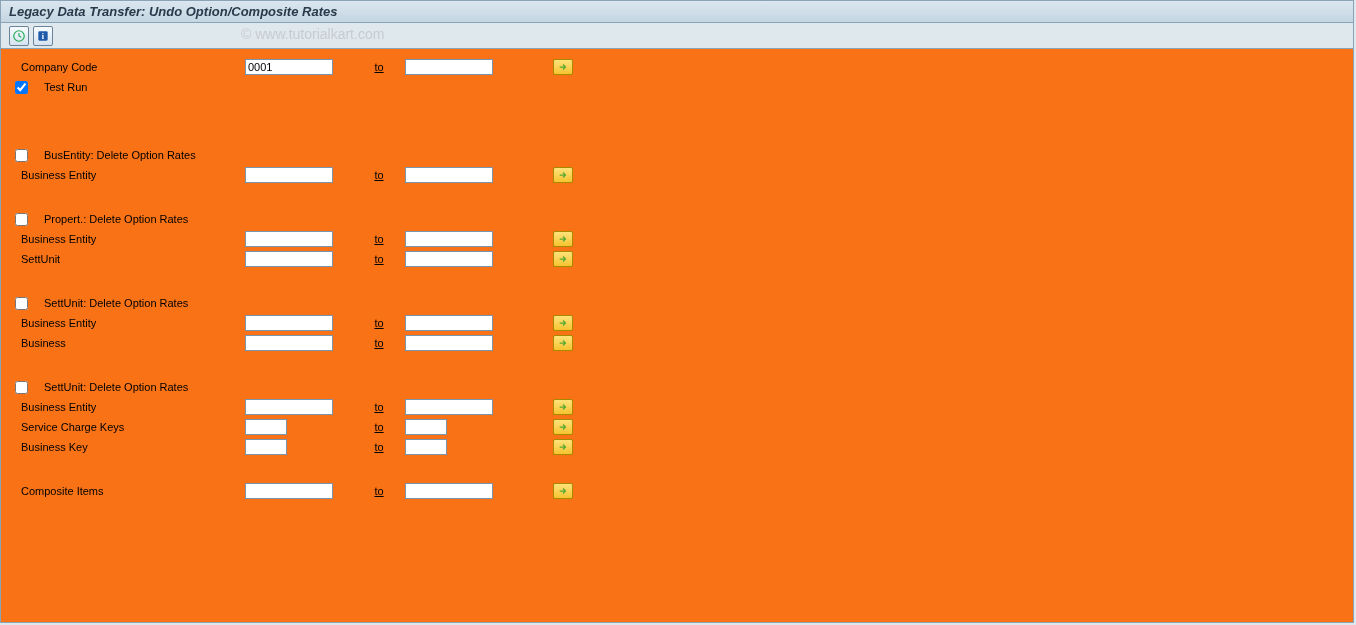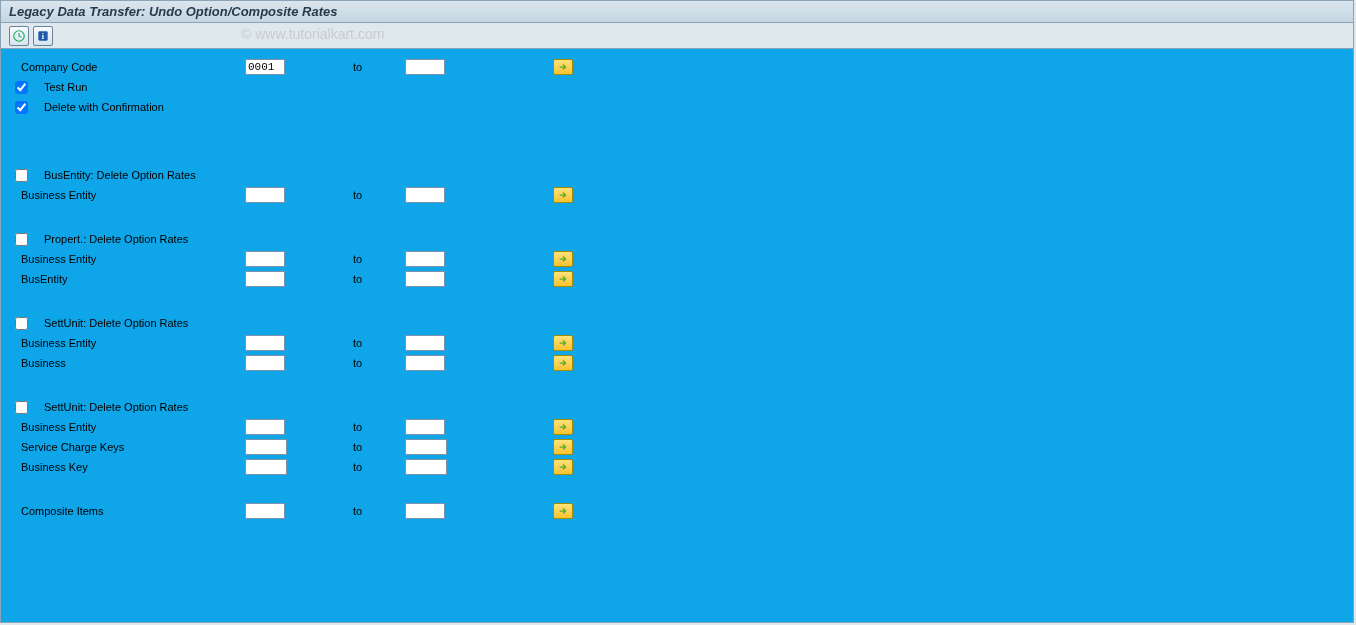--- a/index.html
+++ b/index.html
@@ -10,21 +10,21 @@
       font-size: 11px;
       background: #dfe8ed;
       color: #000;
       overflow: hidden;
     }
     .window {
       border: 1px solid #8aa3b6;
       width: 1354px;
       height: 623px;
       margin: 0;
-      background: #0ea5e9;
+      background: #f97316;
     }
     .title-bar {
       background: linear-gradient(to bottom, #dbe6ee 0%, #c4d6e2 100%);
       border-bottom: 1px solid #8aa3b6;
       height: 22px;
       padding: 3px 8px;
       font-size: 13px;
       font-weight: bold;
       font-style: italic;
       color: #2a3a4a;
@@ -73,31 +73,31 @@
     .chk-col {
       width: 230px;
       display:flex; align-items:center;
       gap: 16px;
       padding-left: 0;
     }
     .chk-col input[type=checkbox]{
       width:13px; height:13px;
     }
     .from-col { width: 100px; }
-    .to-lbl-col { width: 60px; text-align:left; padding-left: 8px;}
+    .to-lbl-col { width: 60px; text-align:center; padding-left: 8px; text-decoration: underline;}
     .to-col { width: 100px; }
     .btn-col { width: 80px; padding-left: 48px;}
     input[type=text]{
       height: 16px;
       border: 1px solid #7a94ab;
       background: #fff;
       font-size:11px;
       padding: 0 2px;
     }
-    .w60 { width: 40px; font-family: Liberation Mono, monospace; }
+    .w60 { width: 88px; }
     .w40 { width: 42px; }
     .highlight-input {
       background: #cde4f7;
     }
     .multi-btn {
       width: 20px; height:16px;
       border: 1px solid #a68a00;
       border-radius:2px;
       background: linear-gradient(to bottom,#ffe27a 0%, #f7c431 100%);
       display:flex; align-items:center; justify-content:center;
@@ -147,26 +147,20 @@
         </div>
     </div>
 
     <div class="row">
       <div class="chk-col">
         <input type="checkbox" checked="" style="">
         <span>Test Run</span>
       </div>
     </div>
 
-    <div class="row">
-      <div class="chk-col">
-        <input type="checkbox" checked="" style="">
-        <span>Delete with Confirmation</span>
-      </div>
-    </div>
 
     <div class="group-gap"></div>
 
 
     <div class="group-gap"></div>
 
     <div class="row">
       <div class="chk-col">
         <input type="checkbox" style="">
         <span>BusEntity: Delete Option Rates</span>
@@ -201,21 +195,21 @@
       <div class="to-col"><input type="text" class="w60" value="" style=""></div>
       <div class="btn-col">
           <div class="multi-btn">
             <svg viewBox="0 0 24 24">
               <path d="M4 12 H16 M12 6 L18 12 L12 18" stroke="#5a3" stroke-width="3" fill="none"></path>
             </svg>
           </div>
         </div>
     </div>
     <div class="row">
-      <div class="label-col">BusEntity</div>
+      <div class="label-col">SettUnit</div>
       <div class="from-col"><input type="text" class="w60" value="" style=""></div>
       <div class="to-lbl-col">to</div>
       <div class="to-col"><input type="text" class="w60" value="" style=""></div>
       <div class="btn-col">
           <div class="multi-btn">
             <svg viewBox="0 0 24 24">
               <path d="M4 12 H16 M12 6 L18 12 L12 18" stroke="#5a3" stroke-width="3" fill="none"></path>
             </svg>
           </div>
         </div>

